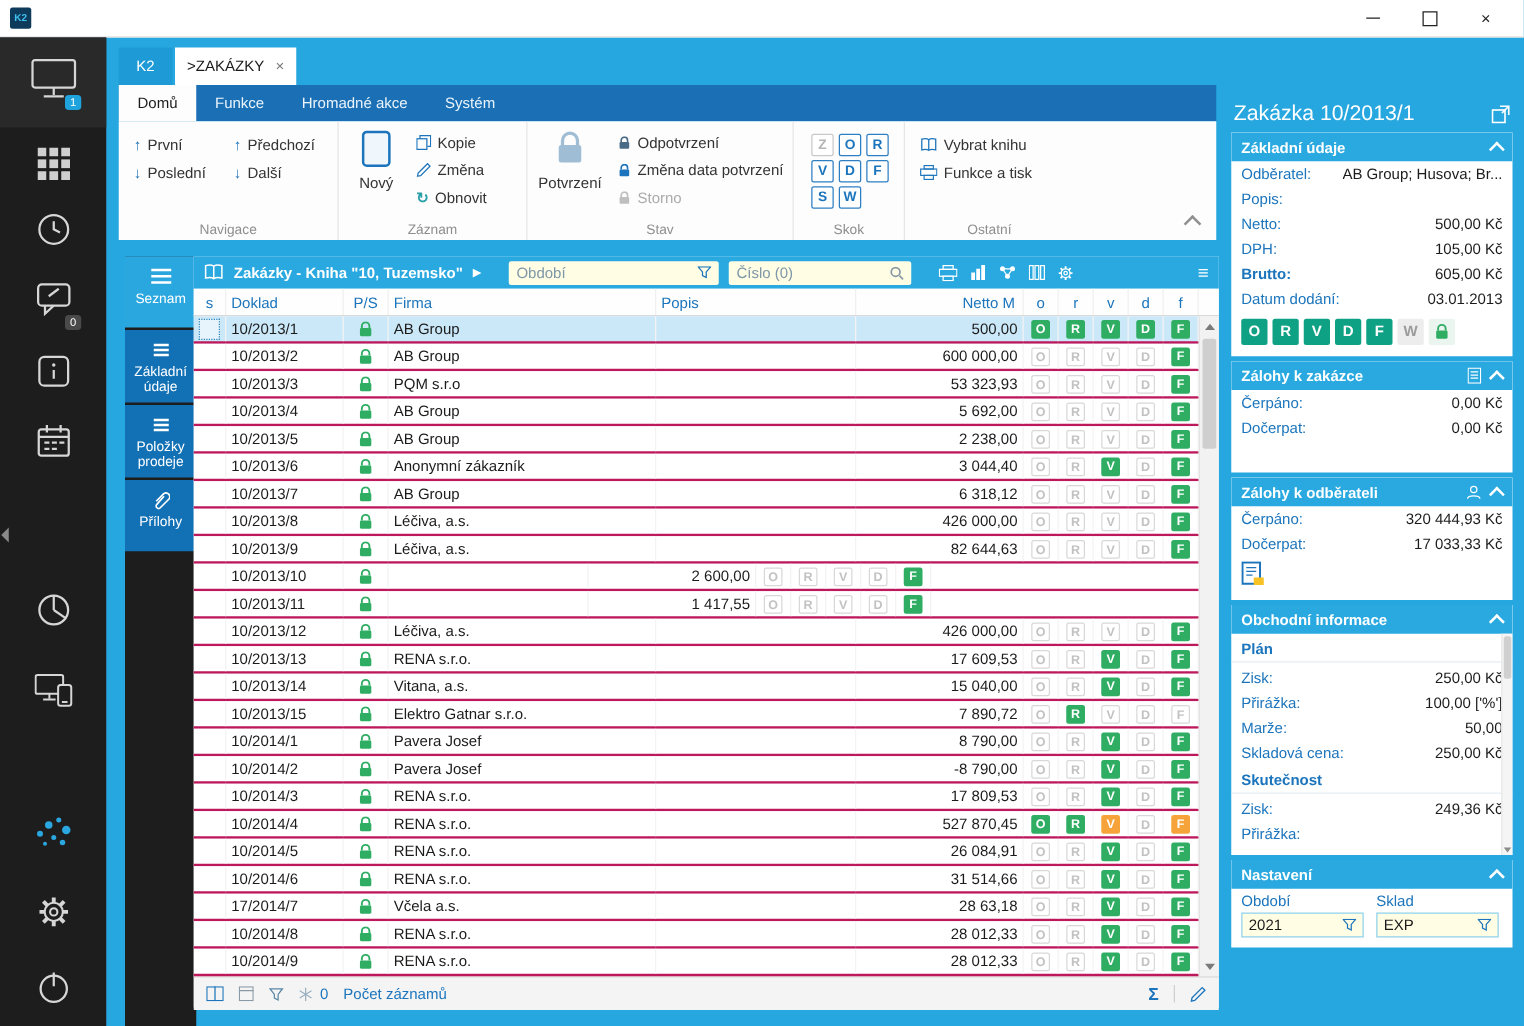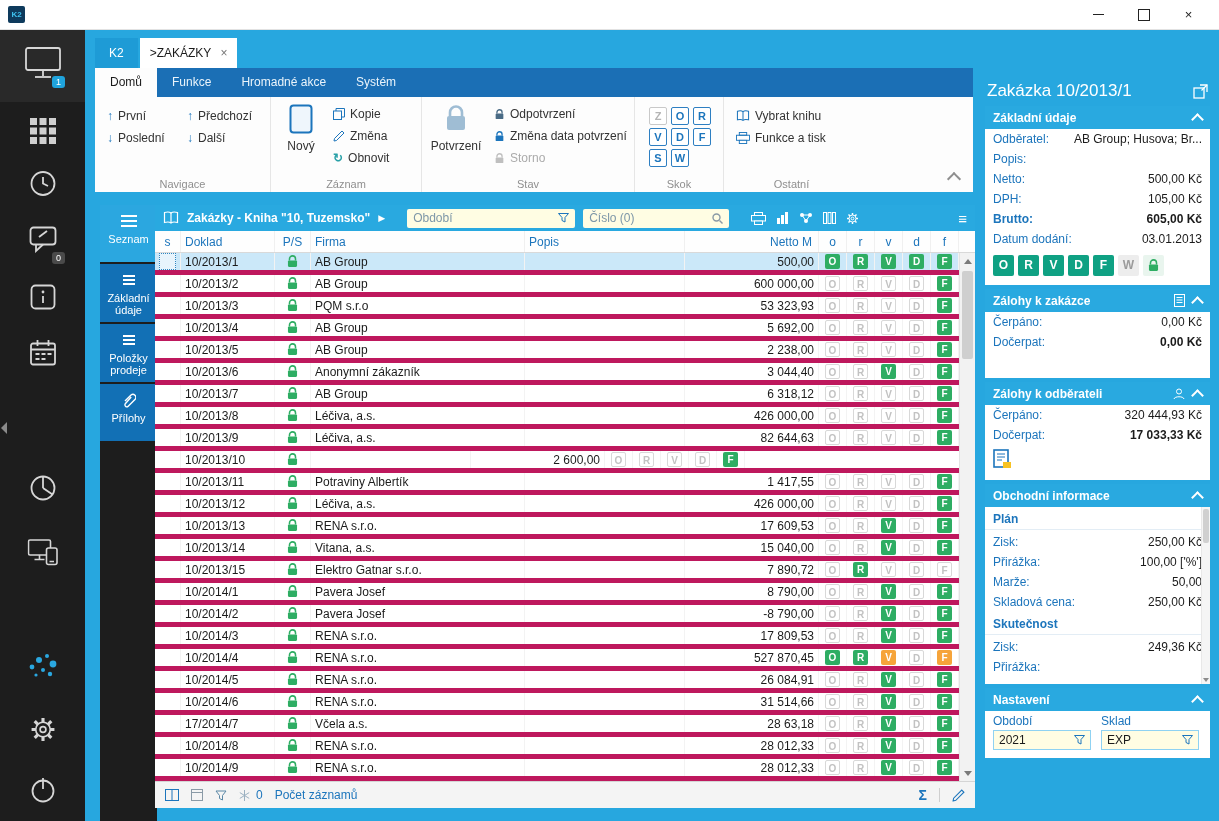--- a/index.html
+++ b/index.html
@@ -76,21 +76,21 @@
   .c-s{width:26px;justify-content:center}
   .c-doklad{width:94px}
   .c-ps{width:36px;justify-content:center}
   .c-firma{width:214px}
   .c-popis{width:160px}
   .c-netto{width:134px;justify-content:flex-end;padding-right:6px}
   .fcol{width:28px;justify-content:center}
   
   .gbody{height:528px;position:relative;flex:0 0 auto}
   .rows{width:804px}
-  .trow{display:flex;align-items:center;height:22px;border-bottom:5px solid #be185d;background:#fff;box-sizing:border-box}
+  .trow{display:flex;align-items:center;height:22px;border-bottom:2px solid #be185d;background:#fff;box-sizing:border-box}
   .trow.sel{background:#CBE8F9}
   .td{box-sizing:border-box;border-right:1px solid #F3F3F3;height:100%;display:flex;align-items:center;padding:0 4px;
       font-size:12px;overflow:hidden;white-space:nowrap}
   .trow .c-netto{font-size:12px}
   .cursorbox{width:15px;height:15px;border:1px dotted #2E86C1;background:#E8F4FC;margin:0 auto;display:none}
   .trow.sel .cursorbox{display:block}
   .flag{width:15px;height:15px;line-height:15px;text-align:center;font-size:10px;font-weight:bold;border-radius:2px;box-sizing:border-box}
   .flag.on{background:#2EAD63;color:#fff}
   .flag.off{background:#fff;border:1px solid #D8D8D8;color:#C2C2C2}
   .flag.or{background:#F6A43A;color:#fff}
@@ -112,21 +112,21 @@
   .ptitle{height:30px;color:#fff;font-size:17px;display:flex;align-items:center;gap:8px;padding:0 2px}
   .ptitle .pexp{margin-left:auto}
   .section{background:#fff;margin-bottom:4px;position:relative;overflow:hidden}
   .shead{height:23px;background:#29A9E0;color:#fff;font-weight:bold;font-size:12px;display:flex;align-items:center;
          padding:0 8px;gap:8px}
   .shead .hright{margin-left:auto;display:flex;align-items:center;gap:8px}
   .chev{width:7px;height:7px;border-left:2px solid #fff;border-top:2px solid #fff;transform:rotate(45deg);margin-top:3px}
   .prow{display:flex;justify-content:space-between;align-items:center;padding:2px 8px;font-size:12px;line-height:16px}
   .plab{color:#1C75BC;white-space:nowrap}
   .pval{color:#1b1b1b;text-align:right;white-space:nowrap;overflow:hidden}
-  .pval.b{font-weight:bold}
+  .pval.b{font-weight:normal}
   .pflagrow{display:flex;gap:4px;padding:6px 8px 9px;align-items:center}
   .pflags{display:flex;gap:4px}
   .pflag{width:21px;height:21px;line-height:21px;text-align:center;color:#fff;background:#0FA183;font-weight:bold;
          font-size:12px;border-radius:2px}
   .pflag.w{background:#EDEDED;color:#9B9B9B}
   .plock{width:21px;height:21px;background:#E9F5EE;border-radius:2px;display:flex;align-items:center;justify-content:center}
   .spacer26{height:26px}
   .iconrow{padding:4px 8px 8px}
   .subhead{color:#1C75BC;font-weight:bold;padding:5px 8px 3px;border-bottom:1px solid #E3EDF5;margin-bottom:2px;font-size:12px}
   .obch{height:200px}
@@ -802,21 +802,20 @@
 
   <div class="trow">
     <div class="td c-s"></div>
     <div class="td c-doklad">10/2013/11</div>
     <div class="td c-ps" style="justify-content:center">
       <svg width="13" height="13" viewBox="0 0 12 12">
               <path d="M3.2 5V3.6a2.8 2.8 0 015.6 0V5" fill="none" stroke="#2EAD63" stroke-width="1.4"></path>
               <rect x="1.8" y="5" width="8.4" height="6" rx="1" fill="#2EAD63"></rect>
             </svg>
     </div>
-    <div class="td c-firma">Potraviny Albertík</div>
     <div class="td c-popis"></div>
     <div class="td c-netto" style="justify-content:flex-end">1 417,55</div>
     <div class="td fcol">
             <span class="flag off">O</span>
           </div>
     <div class="td fcol">
             <span class="flag off">R</span>
           </div>
     <div class="td fcol">
             <span class="flag off">V</span>

